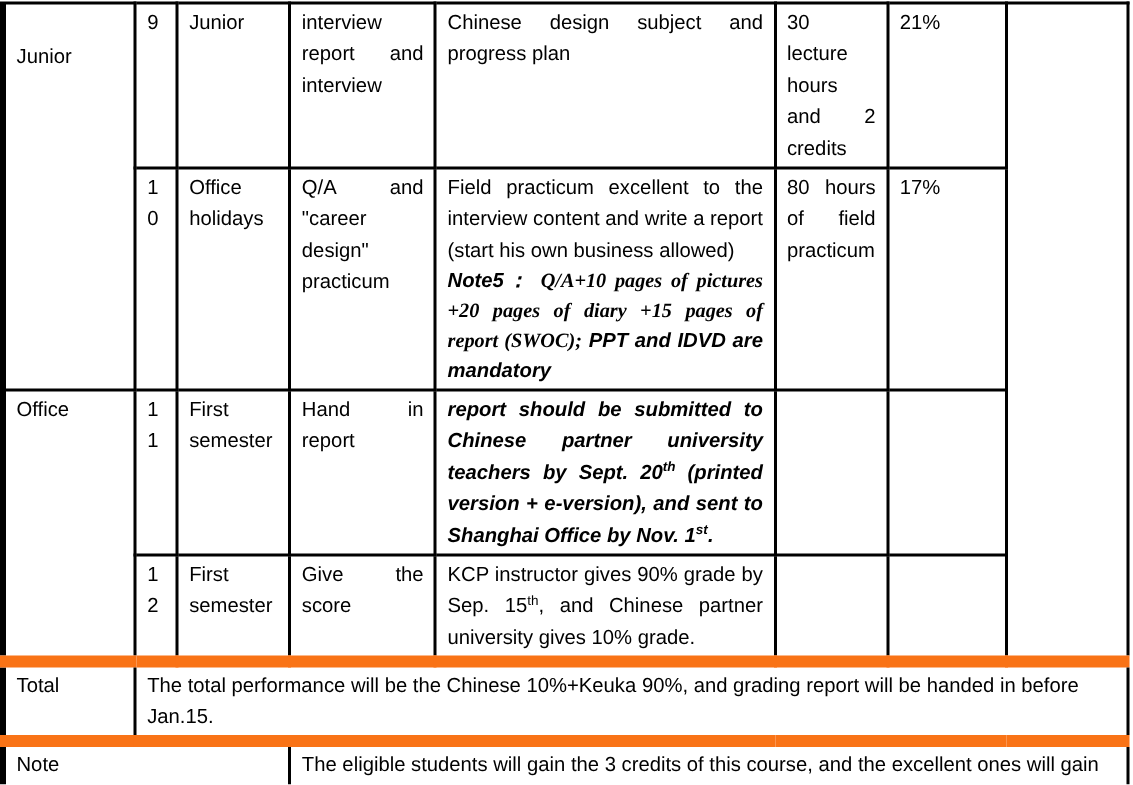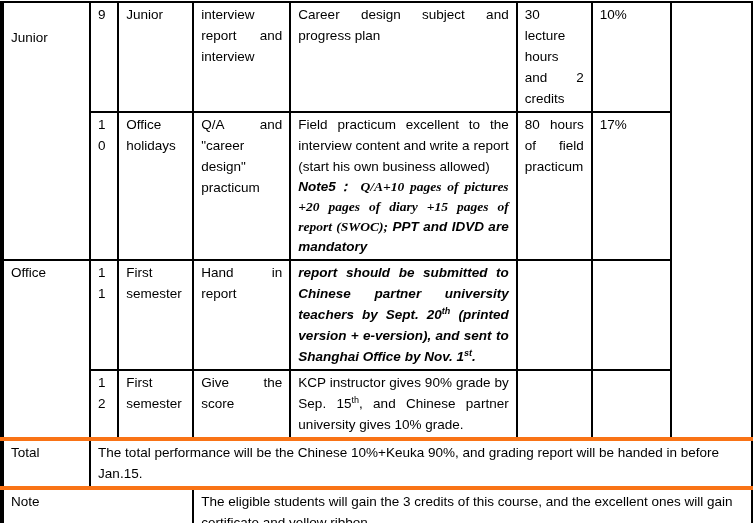--- a/index.html
+++ b/index.html
@@ -42,21 +42,21 @@
     font-weight: bold;
     font-style: italic;
   }
   .note-para { line-height: 20px; }
   sup {
     font-size: 9px;
     vertical-align: super;
     line-height: 0;
     margin-top: 31px;
   }
-  tr.row-total td, tr.row-note td { border-top: 4px solid #f97316; }
+  tr.row-total td, tr.row-note td { border-top: 8px solid #f97316; }
   .para { margin: 0; }
 </style>
 </head>
 <body>
 
 <div class="page">
   <table class="sched">
     <colgroup>
       <col style="width:88px">
       <col style="width:28px">
@@ -76,27 +76,27 @@
       <td>
         <span>9</span>
       </td>
       <td class="just">
         <span>Junior</span>
       </td>
       <td class="just">
         <span>interview report and interview</span>
       </td>
       <td class="just">
-        <span>Career design subject and progress plan</span>
+        <span>Chinese design subject and progress plan</span>
       </td>
       <td class="just">
         <span>30 lecture hours and 2 credits</span>
       </td>
       <td>
-        <span>10%</span>
+        <span>21%</span>
       </td>
       <td rowspan="4"></td>
     </tr>
 
     <tr style="height:116px">
       <td>
         <span>10</span>
       </td>
       <td class="just">
         <span>Office holidays</span>

